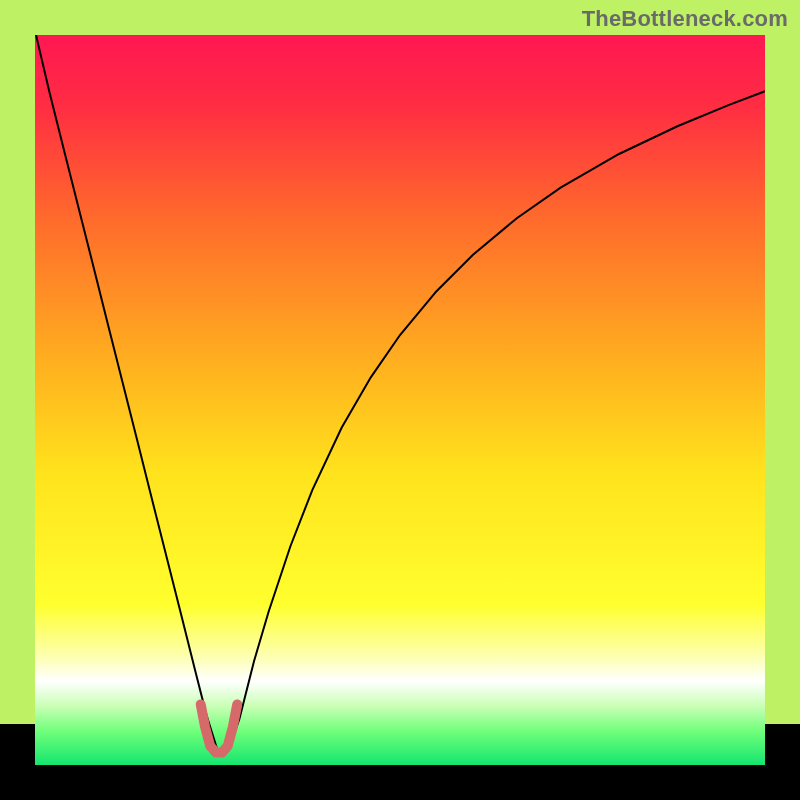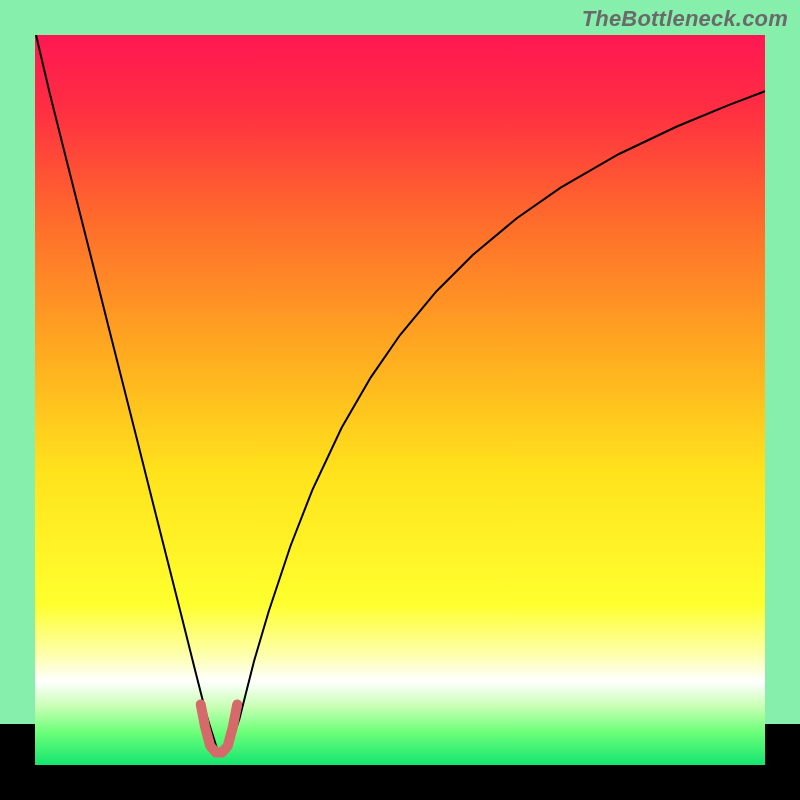--- a/index.html
+++ b/index.html
@@ -9,22 +9,21 @@
     height: 800px;
     background: #000;
     overflow: hidden;
   }
   .frame {
     position: absolute;
     left: 0;
     top: 0;
     width: 800px;
     height: 724px;
-    background: #86efac;
-    font-style: italic;
+    background: #bef264;
   }
   .watermark {
     position: absolute;
     top: 6px;
     right: 12px;
     font-family: Arial, Helvetica, sans-serif;
     font-size: 22px;
     font-weight: 600;
     color: #6a6a6a;
     letter-spacing: 0.2px;

